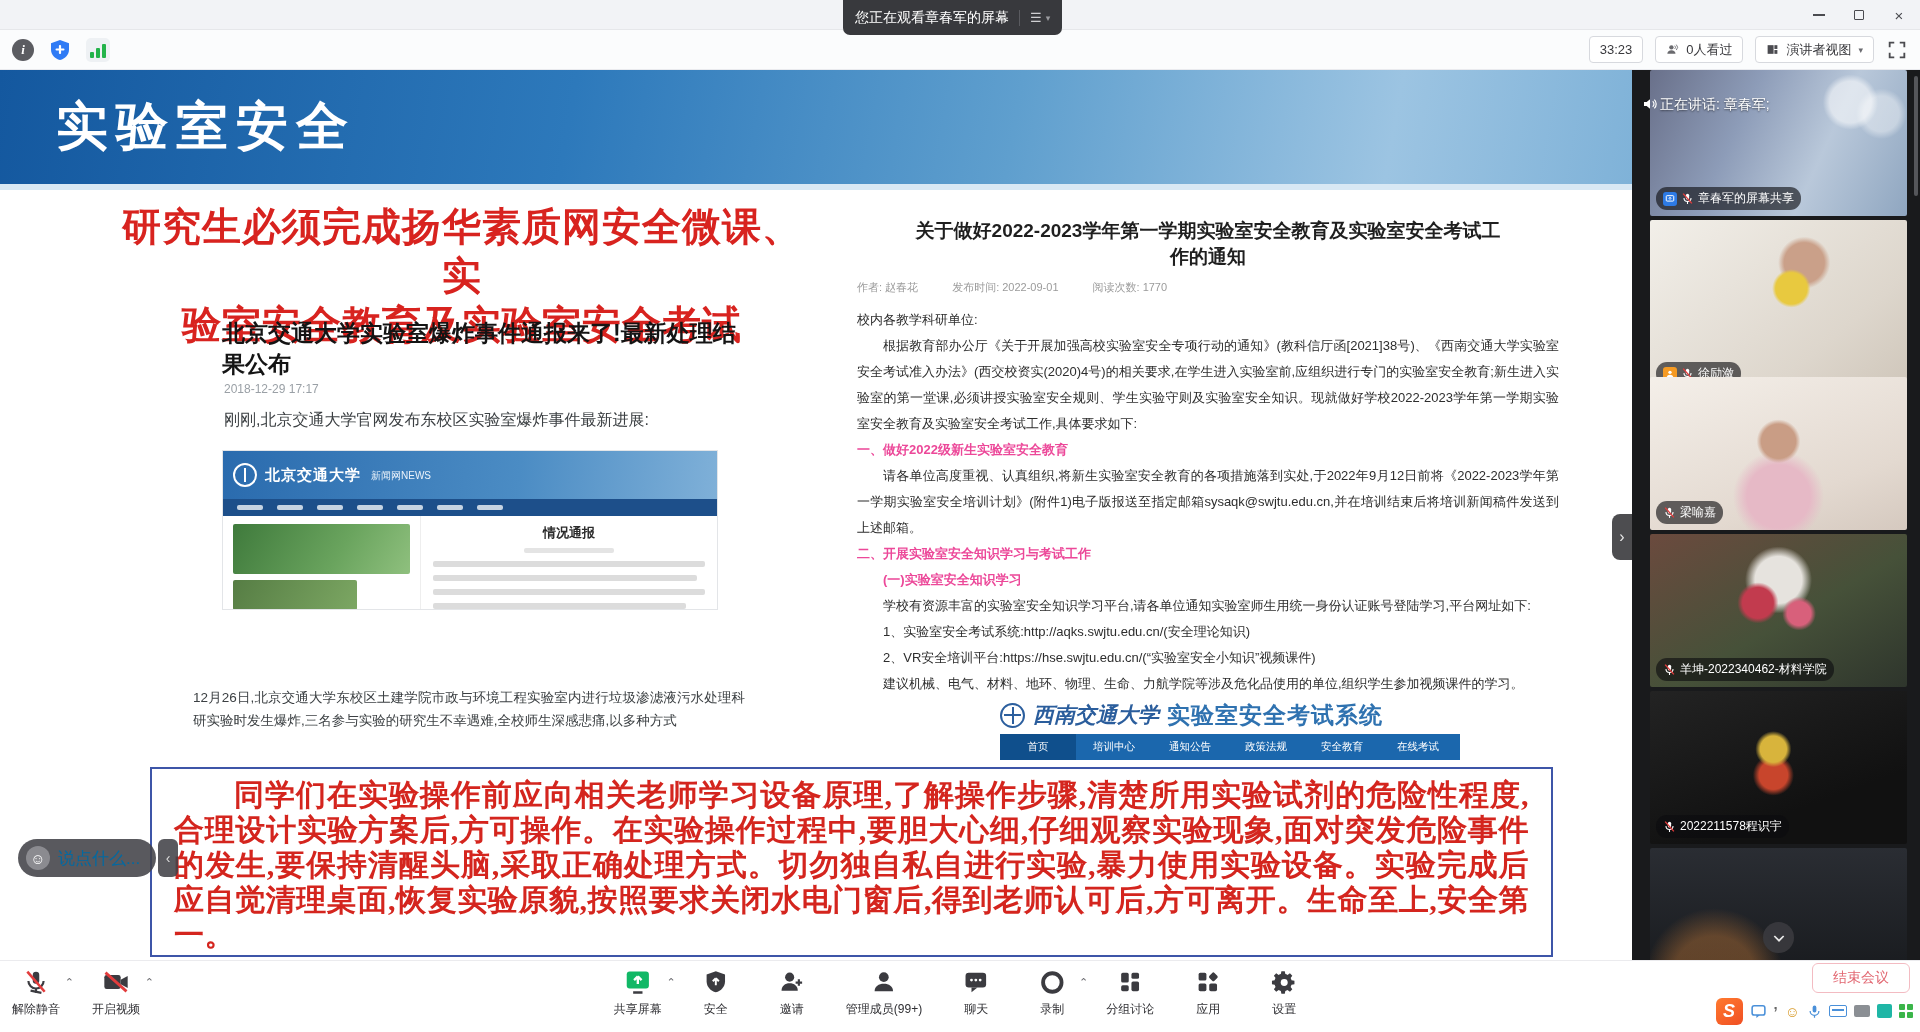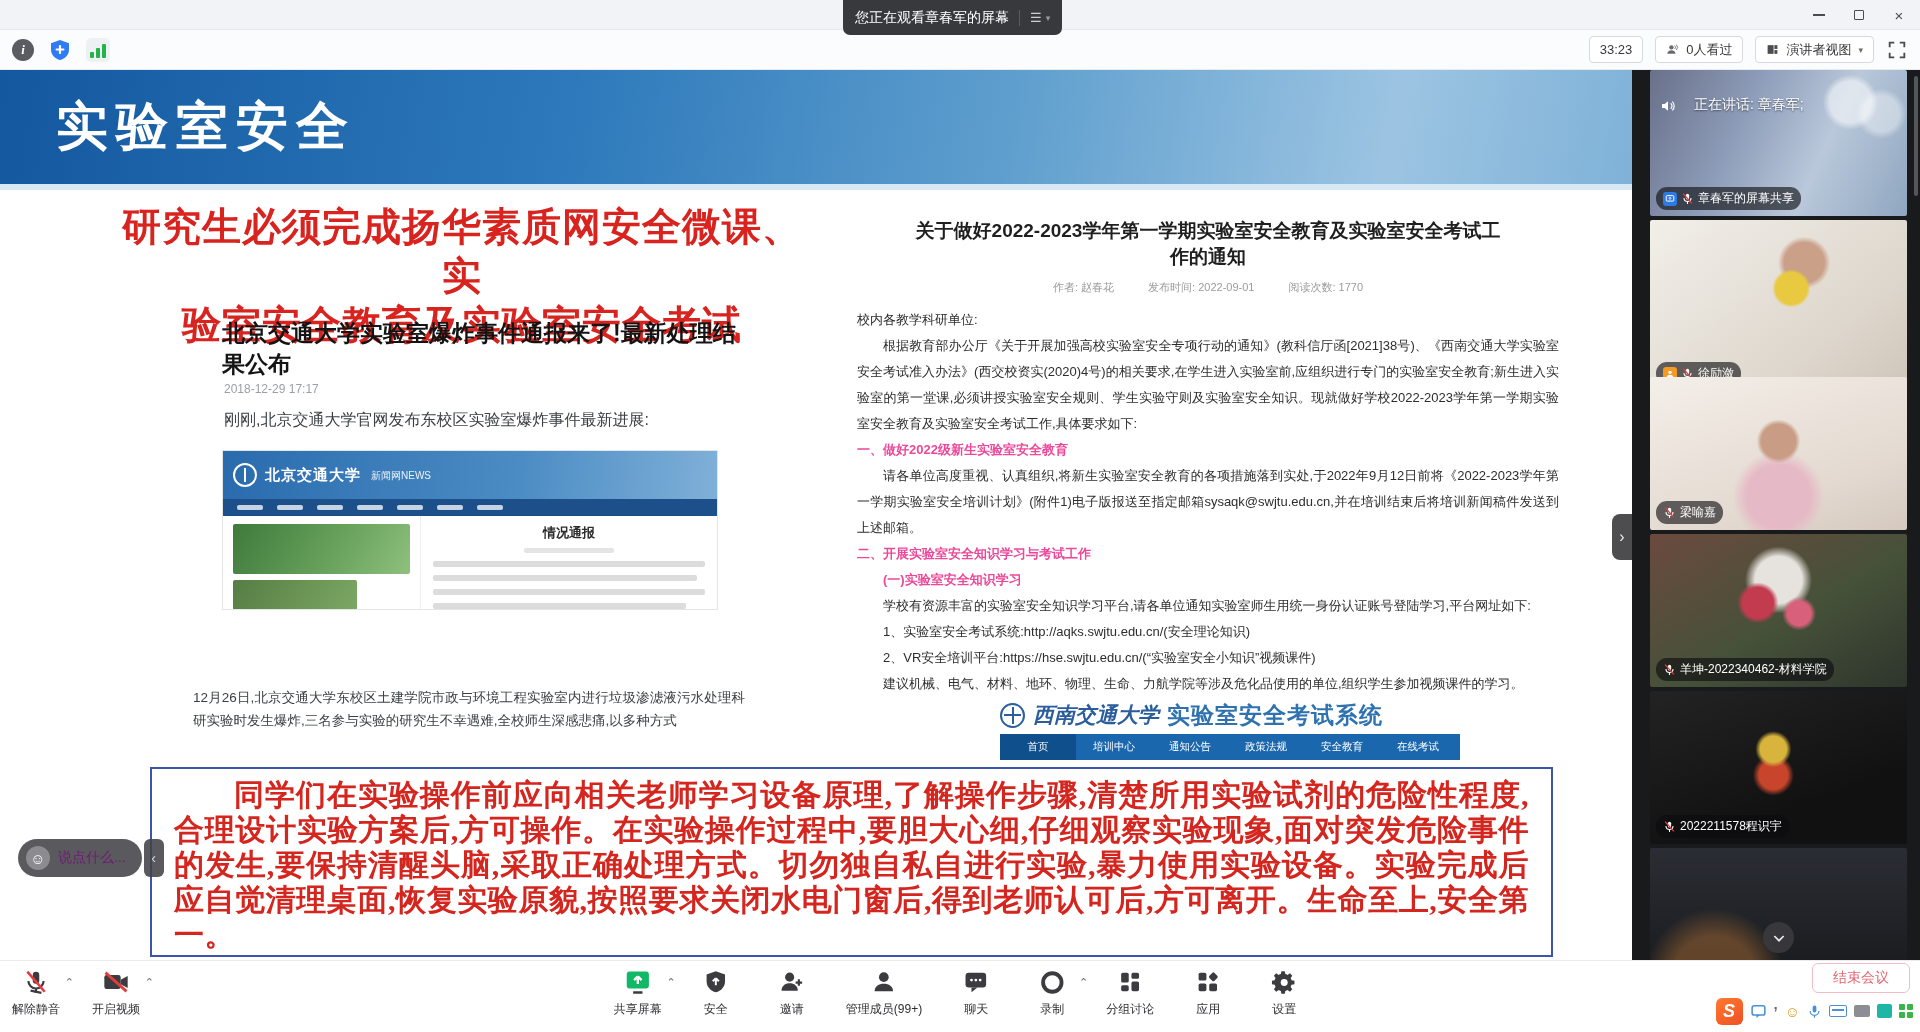--- a/index.html
+++ b/index.html
@@ -61,21 +61,21 @@
   .hot-row .bar { height:5px; background:#dedede; border-radius:2px; flex:1; }
   .nb-right { flex:1; padding:8px 12px; }
   .notice-title { text-align:center; font-size:13px; font-weight:bold; color:#2b2b2b; }
   .notice-date { width:90px; height:5px; background:#e4e4e4; margin:6px auto 8px; border-radius:2px; }
   .tbar { height:6px; background:#dcdcdc; border-radius:2px; margin-bottom:8px; }
 
   .a-para { position:absolute; left:193px; top:616px; width:552px; font-size:13.5px; color:#3c4043; line-height:23px; text-align:justify; }
 
   .doc { position:absolute; left:857px; top:148px; width:702px; height:482px; overflow:hidden; color:#2d2d2d; }
   .d-title { text-align:center; font-size:19px; font-weight:bold; color:#1f1f1f; line-height:26px; max-width:600px; margin:0 auto 10px; }
-  .d-meta { text-align:center; font-size:11px; color:#9b9b9b; margin-bottom:12px; display:flex; justify-content:center; gap:34px; }
+  .d-meta { text-align:center; font-size:11px; color:#9b9b9b; margin-bottom:12px; display:flex; gap:34px; }
   .doc p { font-size:13px; line-height:26px; text-align:justify; text-indent:2em; }
   .doc p.ni { text-indent:0; }
   .doc p.dh { font-weight:bold; color:#ec4899; }
 
   .exam { position:absolute; left:1000px; top:630px; width:460px; }
   .exam-logo { display:flex; align-items:center; gap:8px; height:30px; }
   .seal { width:25px; height:25px; border-radius:50%; border:2px solid #2c5f9e; position:relative; background:#fff; }
   .seal::before{content:"";position:absolute;left:50%;top:2px;bottom:2px;width:2px;background:#2c5f9e;transform:translateX(-50%);}
   .seal::after{content:"";position:absolute;top:50%;left:2px;right:2px;height:2px;background:#2c5f9e;transform:translateY(-50%);}
   .univ { font-family:"Liberation Serif","DejaVu Serif",serif; font-style:italic; font-weight:bold; font-size:21px; color:#2a5d9c; }
@@ -83,21 +83,21 @@
   .exam-nav { margin-top:4px; background:#1b67ad; display:flex; }
   .exam-nav span { color:#fff; font-size:10.5px; padding:6px 0; width:76px; text-align:center; }
   .exam-nav span:first-child { background:#0f4f8c; }
 
   .redbox { position:absolute; left:150px; top:697px; width:1403px; height:190px; border:2px solid #3d55a8; background:#fff; padding:8px 22px; z-index:5; }
   .redbox p { color:#d4251e; font-size:30px; line-height:35px; font-weight:bold; text-indent:2em; text-align:justify; letter-spacing:0.5px; font-family:"Liberation Serif","DejaVu Serif",serif; }
 
   .chatpill { position:absolute; left:18px; top:769px; height:38px; display:flex; z-index:6; }
   .cp-main { background:rgba(66,66,72,.88); border-radius:19px; display:flex; align-items:center; gap:8px; padding:0 16px 0 8px; }
   .cp-smiley { width:24px; height:24px; border-radius:50%; background:#8b8b90; color:#fff; font-size:15px; display:flex; align-items:center; justify-content:center; }
-  .cp-text { color:#701a75; font-size:14px; white-space:nowrap; }
+  .cp-text { color:#0369a1; font-size:17px; white-space:nowrap; }
   .cp-handle { width:20px; margin-left:2px; background:rgba(66,66,72,.88); border-radius:6px; color:#ddd; font-size:14px; display:flex; align-items:center; justify-content:center; }
 
   .expand-handle { position:absolute; left:1612px; top:444px; width:20px; height:46px; background:rgba(38,38,42,.82); border-radius:8px 0 0 8px; color:#e8e8e8; font-size:16px; display:flex; align-items:center; justify-content:center; z-index:6; }
 
   
   .sidebar { position:absolute; left:1632px; top:70px; width:288px; height:890px; background:#191a1c; overflow:hidden; }
   .tile { position:absolute; left:18px; width:257px; border-radius:2px; overflow:hidden; }
   .t1 { top:0; height:146px; background:
         radial-gradient(circle at 78% 22%, rgba(255,255,255,.55) 0 9%, transparent 12%),
         radial-gradient(circle at 90% 30%, rgba(255,255,255,.4) 0 7%, transparent 10%),
@@ -120,21 +120,21 @@
         radial-gradient(circle at 48% 55%, #c8452c 0 9%, transparent 13%),
         linear-gradient(160deg,#232323,#111 70%); }
   .t6 { top:778px; height:153px; background:
         radial-gradient(circle at 25% 85%, rgba(230,140,60,.35) 0 18%, transparent 30%),
         linear-gradient(#2a2d33,#15171a); }
   .tile-label { position:absolute; left:6px; bottom:6px; background:rgba(12,12,14,.62); border-radius:11px; display:flex; align-items:center; gap:4px; padding:3px 7px; max-width:236px; }
   .tile-label .nm { color:#fff; font-size:12px; white-space:nowrap; overflow:hidden; text-overflow:ellipsis; }
   .mini-ic { width:13px; height:13px; flex:0 0 auto; }
   .share-mini { width:14px; height:14px; border-radius:3px; background:#2d7ae5; display:flex; align-items:center; justify-content:center; flex:0 0 auto; }
   .person-mini { width:14px; height:14px; border-radius:3px; background:#f59a23; display:flex; align-items:center; justify-content:center; flex:0 0 auto; }
-  .speaking { position:absolute; left:28px; top:26px; display:flex; align-items:flex-end; gap:18px; z-index:4; text-shadow:0 1px 2px rgba(0,0,0,.6); }
+  .speaking { position:absolute; left:10px; top:26px; display:flex; align-items:flex-start; gap:2px; z-index:4; text-shadow:0 1px 2px rgba(0,0,0,.6); }
   .speaking .sp-t { color:#fff; font-size:14px; }
   .tile-chevron { position:absolute; left:131px; top:852px; width:31px; height:31px; border-radius:50%; background:rgba(58,58,62,.92); color:#e9e9e9; display:flex; align-items:center; justify-content:center; z-index:5; }
   .sb-scroll { position:absolute; right:2px; top:6px; width:4px; height:120px; border-radius:2px; background:#55565a; }
 
   
   .toolbar { position:absolute; left:0; top:960px; width:1920px; height:72px; background:#fff; border-top:1px solid #ebebee; }
   .tb-group { position:absolute; top:6px; display:flex; gap:32px; }
   .tb-left { left:12px; }
   .tb-center { left:50%; transform:translateX(-50%); }
   .tb-item { display:flex; flex-direction:column; align-items:center; gap:4px; position:relative; min-width:44px; }

